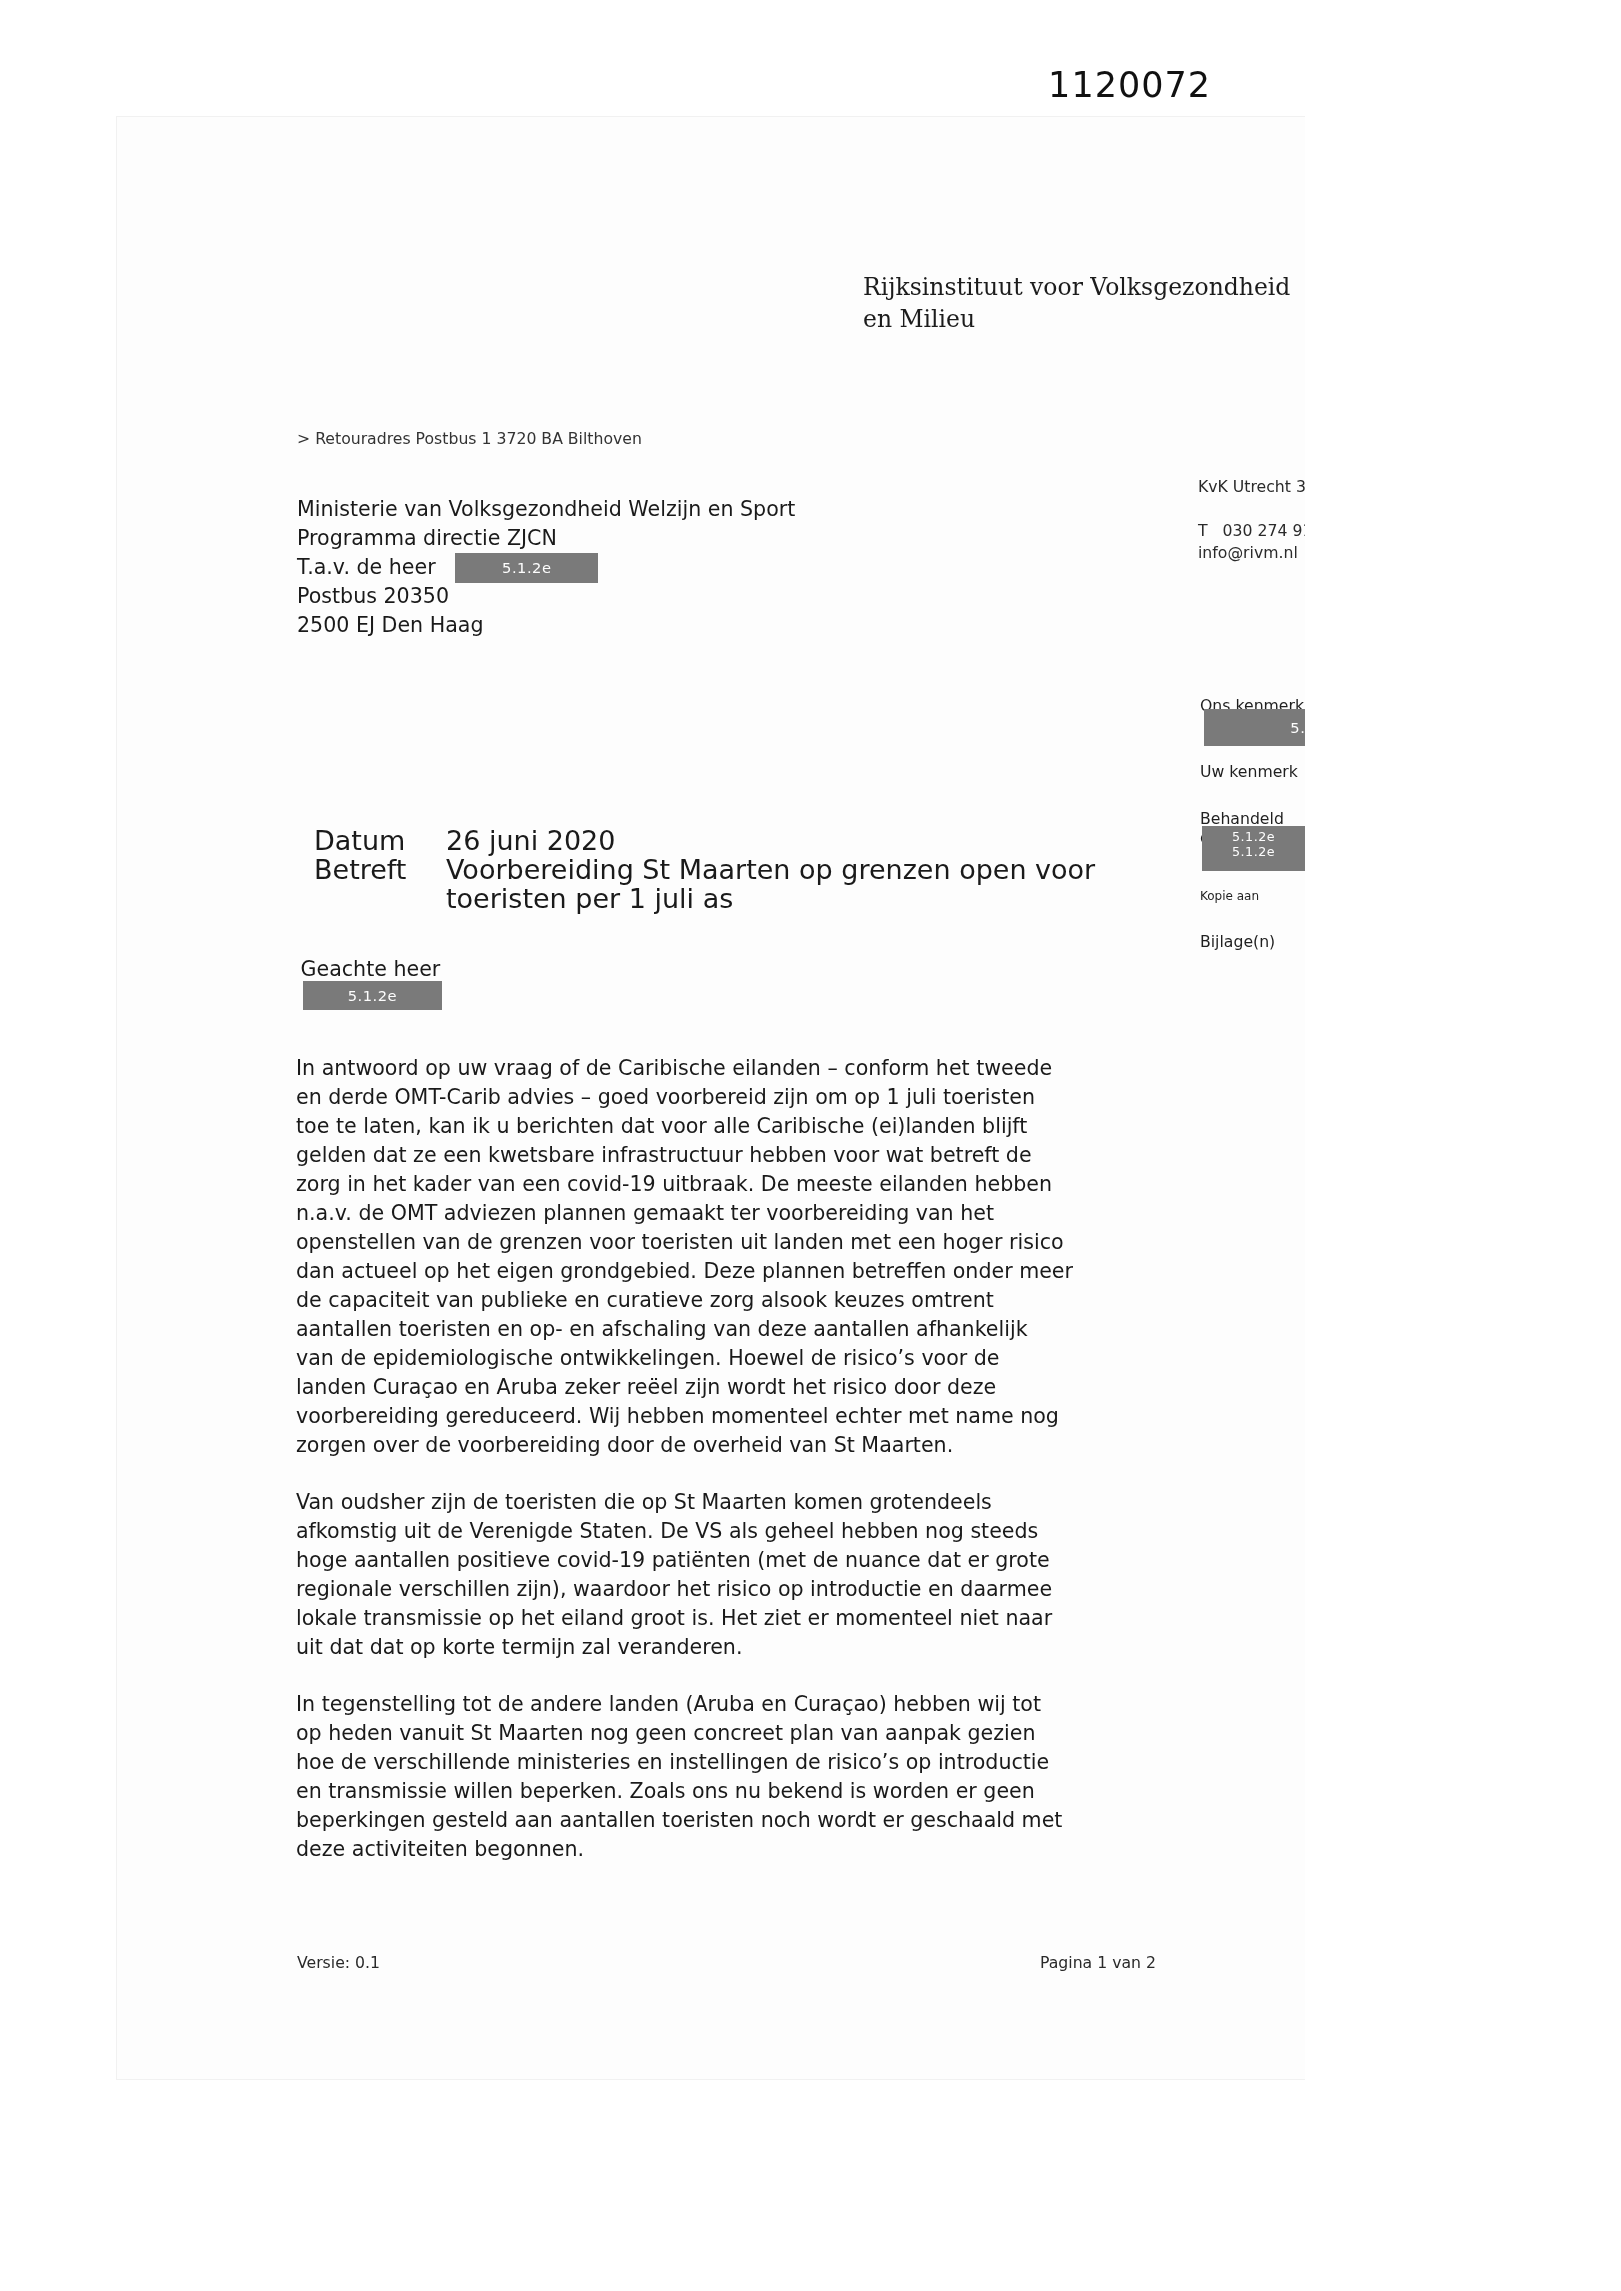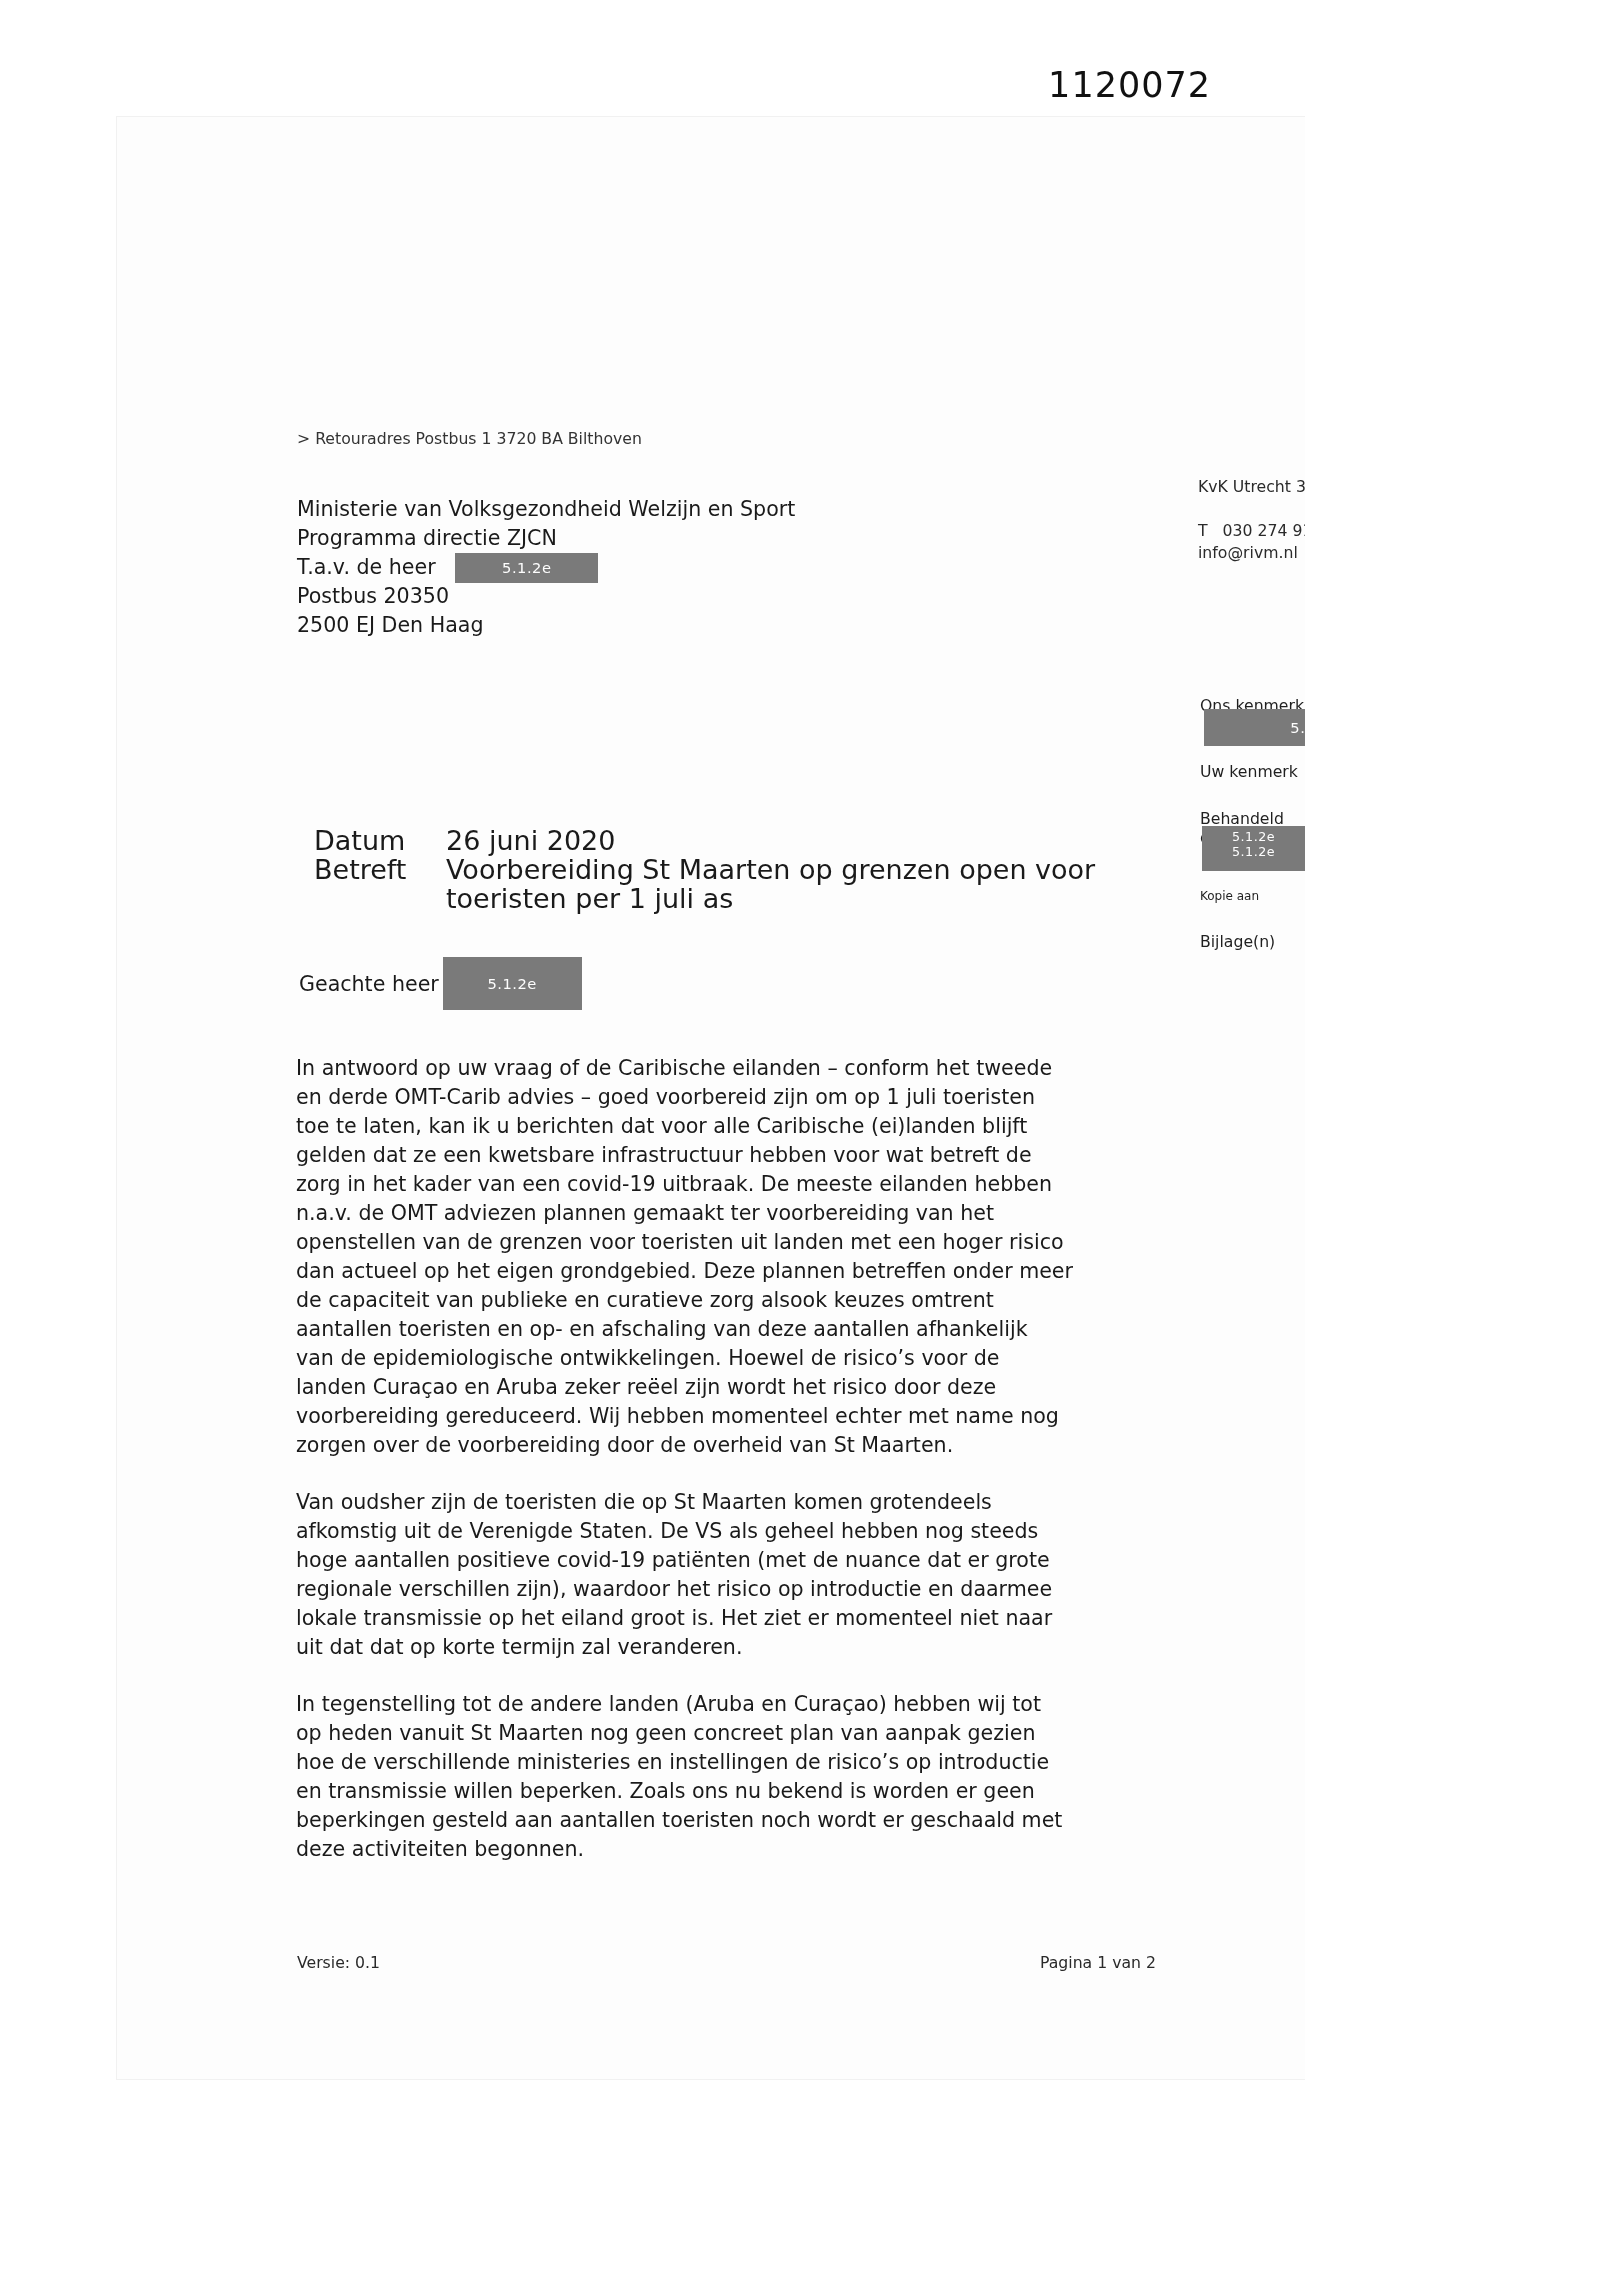--- a/index.html
+++ b/index.html
@@ -116,20 +116,21 @@
   .meta .mlabel { width: 132px; flex: 0 0 132px; }
   .meta .mvalue { white-space: pre-line; }
   .salutation {
     position: absolute;
     left: 299px; top: 957px;
     height: 53px;
     display: flex;
     align-items: center;
     font-size: 20.6px;
     color: #1a1a1a;
+    flex-direction: column;
   }
   .redaction-sal {
     width: 139px; height: 53px;
     margin-left: 3.9px;
   }
   .body-text {
     position: absolute;
     left: 296px; top: 1054px;
     width: 882px;
     font-size: 20.6px;
@@ -156,20 +157,22 @@
 </head>
 <body>
 
 <div class="canvas">
 
   <div class="page"></div>
 
   <div class="docnum">1120072</div>
 
   <div class="letterhead">
+    <div class="org" style="white-space: pre-line;">Rijksinstituut voor Volksgezondheid
+en Milieu</div>
   </div>
 
   <div class="retouradres">&gt; Retouradres Postbus 1 3720 BA Bilthoven</div>
 
   <div class="recipient">
     <div class="line">Ministerie van Volksgezondheid Welzijn en Sport</div>
     <div class="line">Programma directie ZJCN</div>
     <div class="tav-row">
       <span>T.a.v. de heer</span>
       <span class="redaction redaction-tav">5.1.2e</span>

